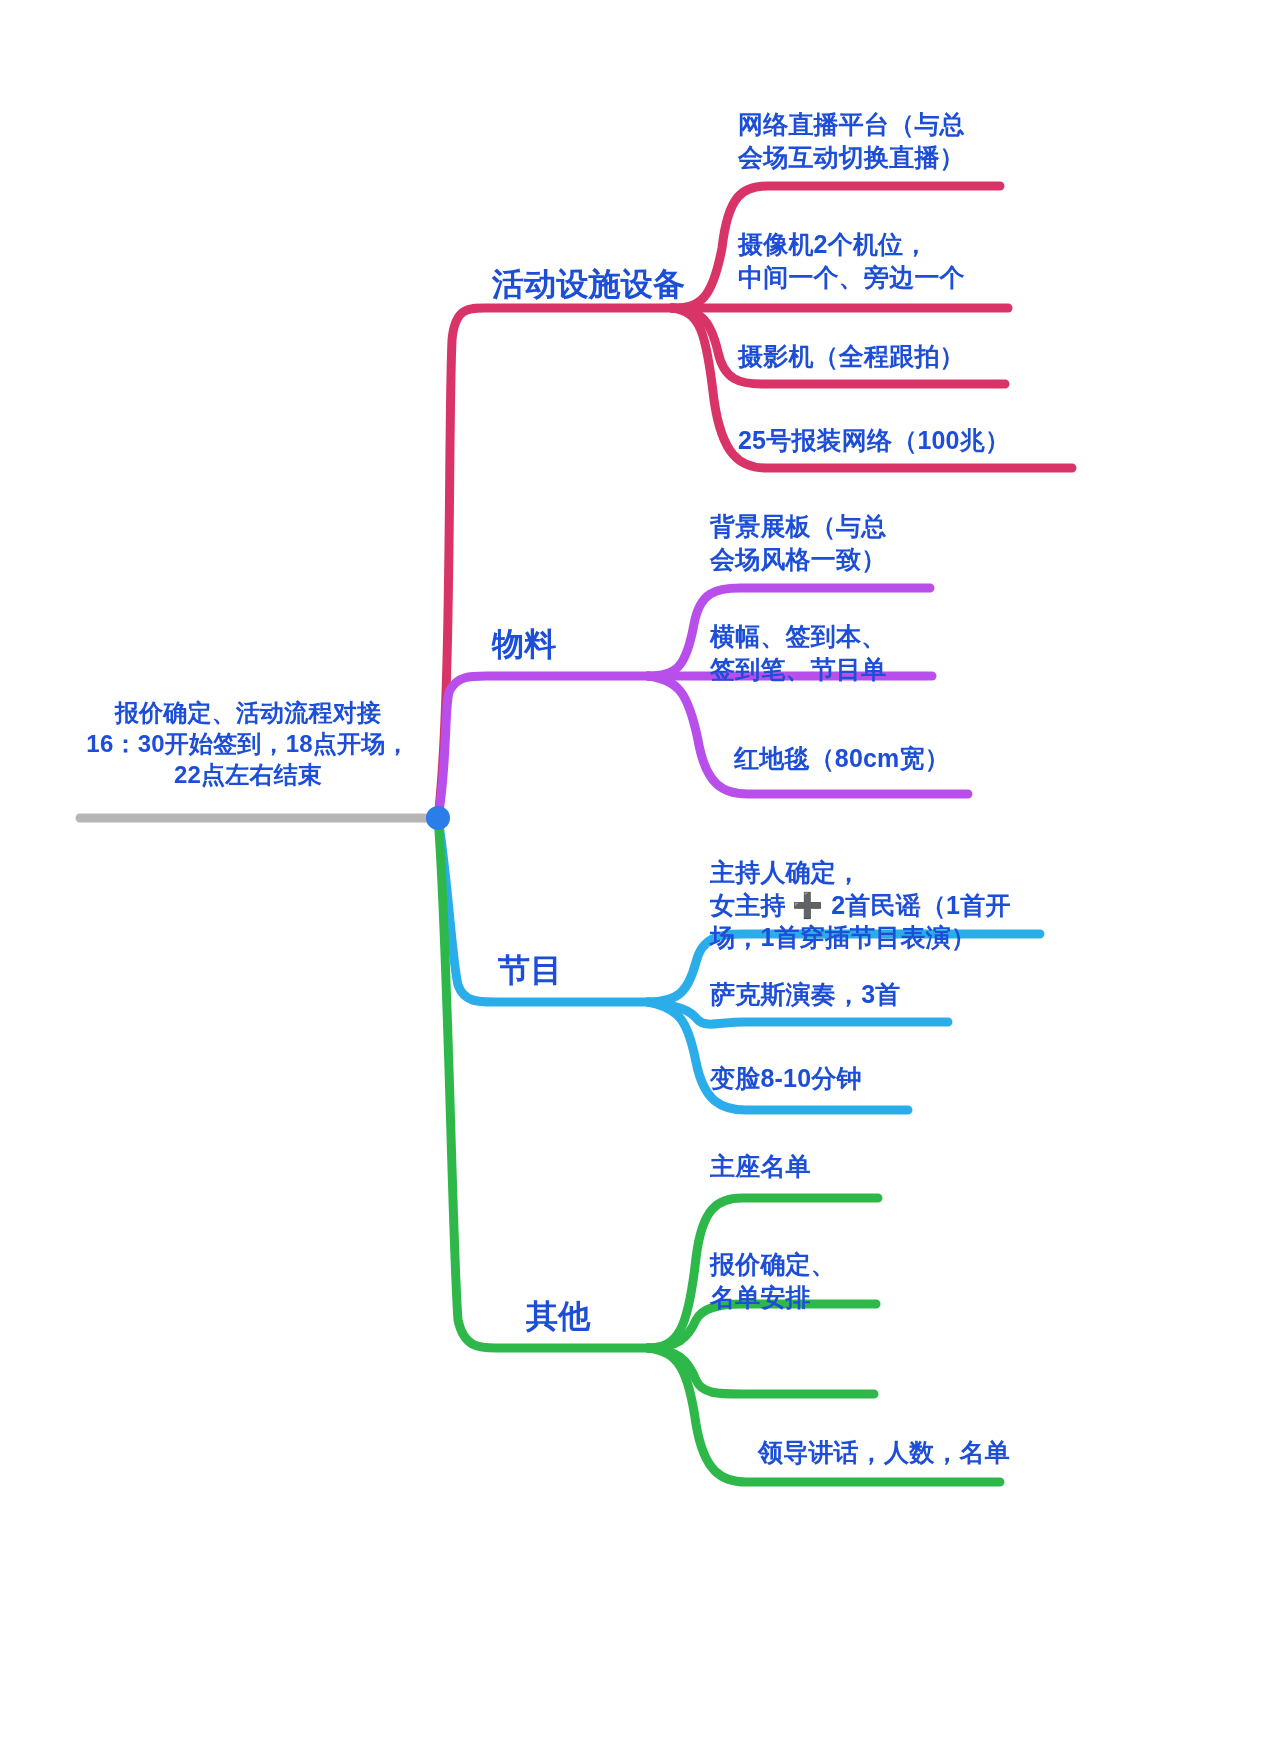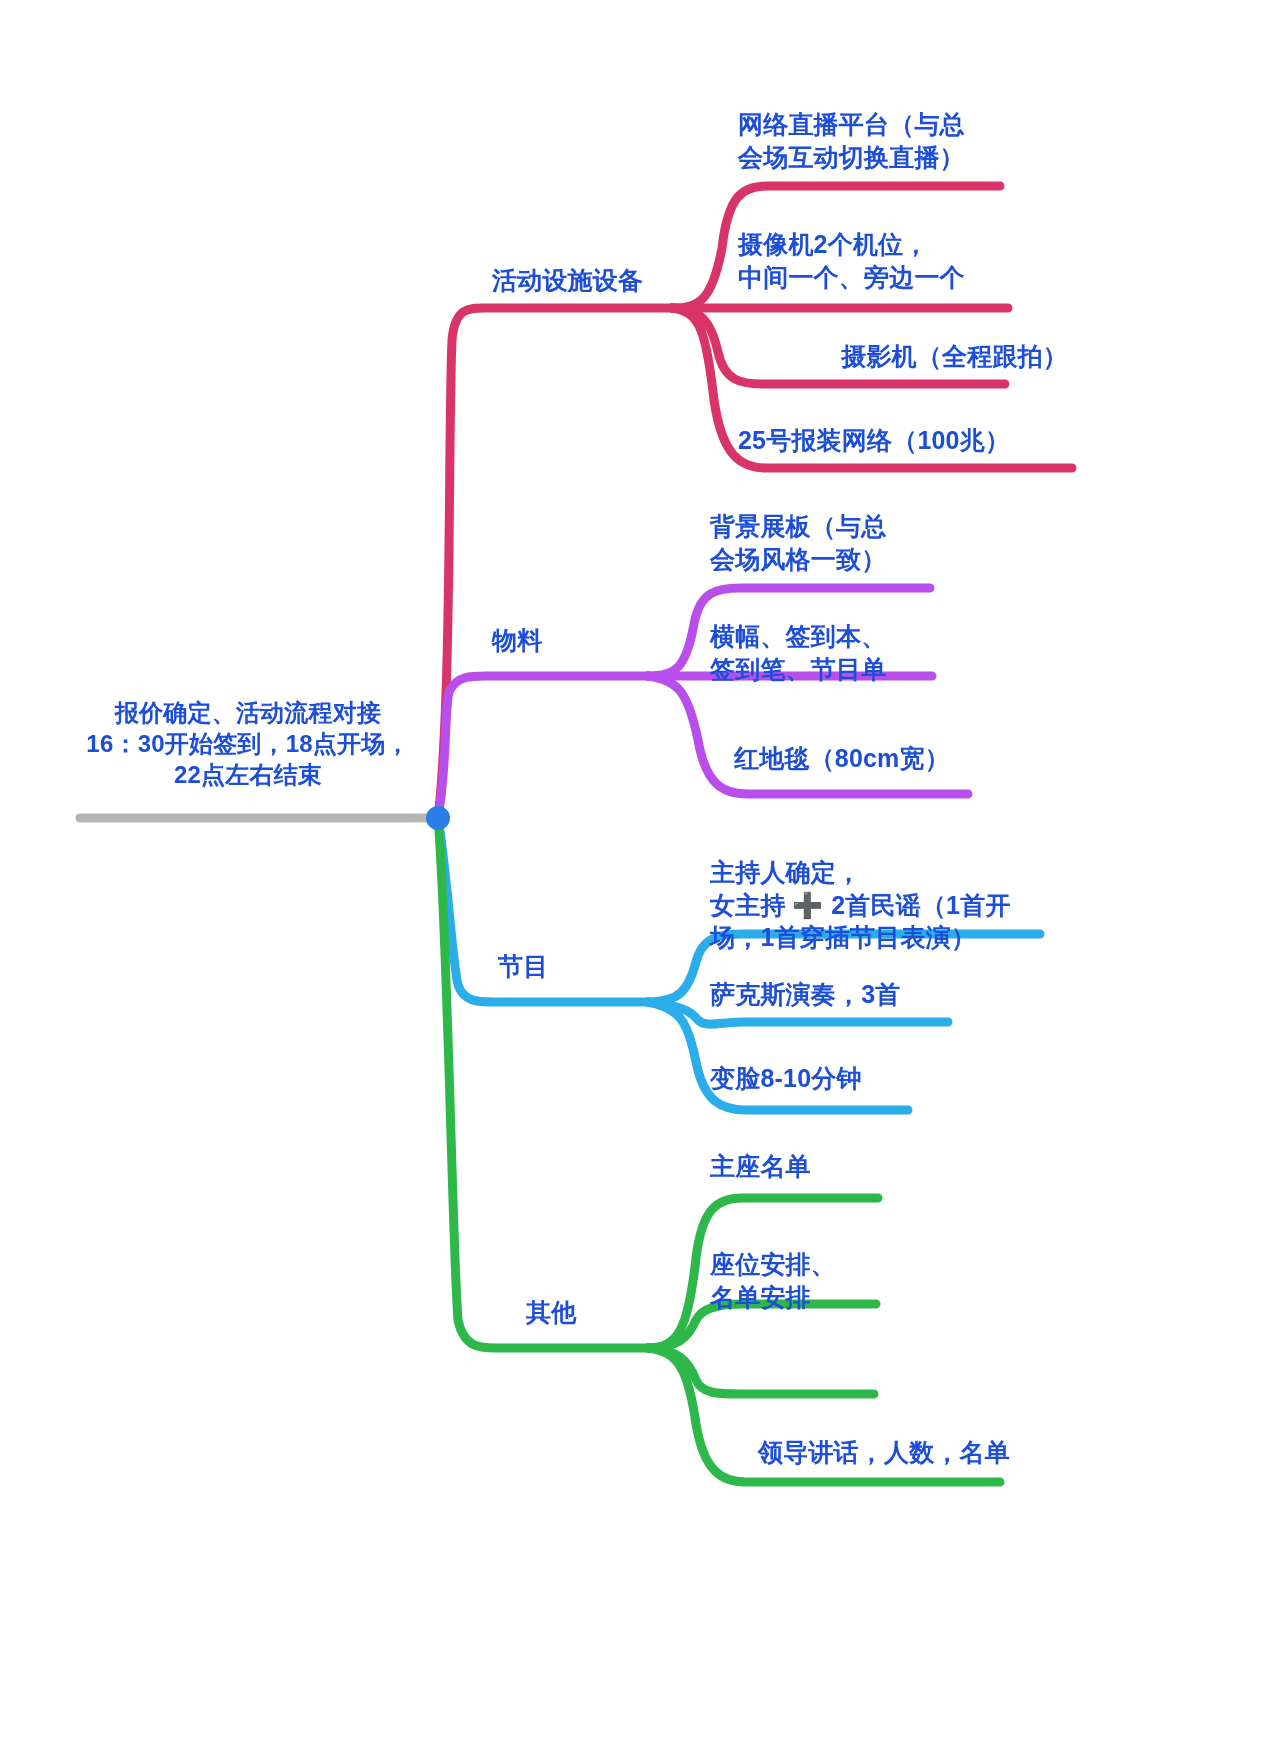--- a/index.html
+++ b/index.html
@@ -34,21 +34,21 @@
     letter-spacing: 0.2px;
   }
   .root-label {
     font-size: 24px;
     text-align: center;
     width: 340px;
     left: 78px;
     top: 697px;
   }
   .branch-label {
-    font-size: 25px;
+    font-size: 32px;
     text-align: right;
   }
   .leaf-label {
     font-size: 25px;
     text-align: left;
   }
 </style>
 </head>
 <body>
 
@@ -87,21 +87,21 @@
 16：30开始签到，18点开场，22点左右结束</div>
 
   <div class="node-label branch-label" style="left:492px; top:264px;">活动设施设备</div>
 
   <div class="node-label leaf-label" style="left:738px; top:108px; width:290px;">网络直播平台（与总
 会场互动切换直播）</div>
 
   <div class="node-label leaf-label" style="left:738px; top:228px; width:320px;">摄像机2个机位，
 中间一个、旁边一个</div>
 
-  <div class="node-label leaf-label" style="left:738px; top:340px; width:330px;text-align:right;">摄影机（全程跟拍）</div>
+  <div class="node-label leaf-label" style="left:738px; top:340px; width:330px;">摄影机（全程跟拍）</div>
 
   <div class="node-label leaf-label" style="left:738px; top:424px; width:340px;">25号报装网络（100兆）</div>
 
   <div class="node-label branch-label" style="left:492px; top:624px;">物料</div>
 
   <div class="node-label leaf-label" style="left:710px; top:510px; width:250px;">背景展板（与总
 会场风格一致）</div>
 
   <div class="node-label leaf-label" style="left:710px; top:620px; width:260px;">横幅、签到本、
 签到笔、节目单</div>
@@ -115,19 +115,19 @@
 场，1首穿插节目表演）</div>
 
   <div class="node-label leaf-label" style="left:710px; top:978px; width:300px;">萨克斯演奏，3首</div>
 
   <div class="node-label leaf-label" style="left:710px; top:1062px; width:300px;">变脸8-10分钟</div>
 
   <div class="node-label branch-label" style="left:498px; top:1296px;margin-left:28px;">其他</div>
 
   <div class="node-label leaf-label" style="left:710px; top:1150px; width:280px;">主座名单</div>
 
-  <div class="node-label leaf-label" style="left:710px; top:1248px; width:260px;">座位安排、
+  <div class="node-label leaf-label" style="left:710px; top:1248px; width:260px;">报价确定、
 名单安排</div>
 
 
   <div class="node-label leaf-label" style="left:710px; top:1436px; width:360px;margin-left:48px;">领导讲话，人数，名单</div>
 
 </div>
 
 </body></html>

